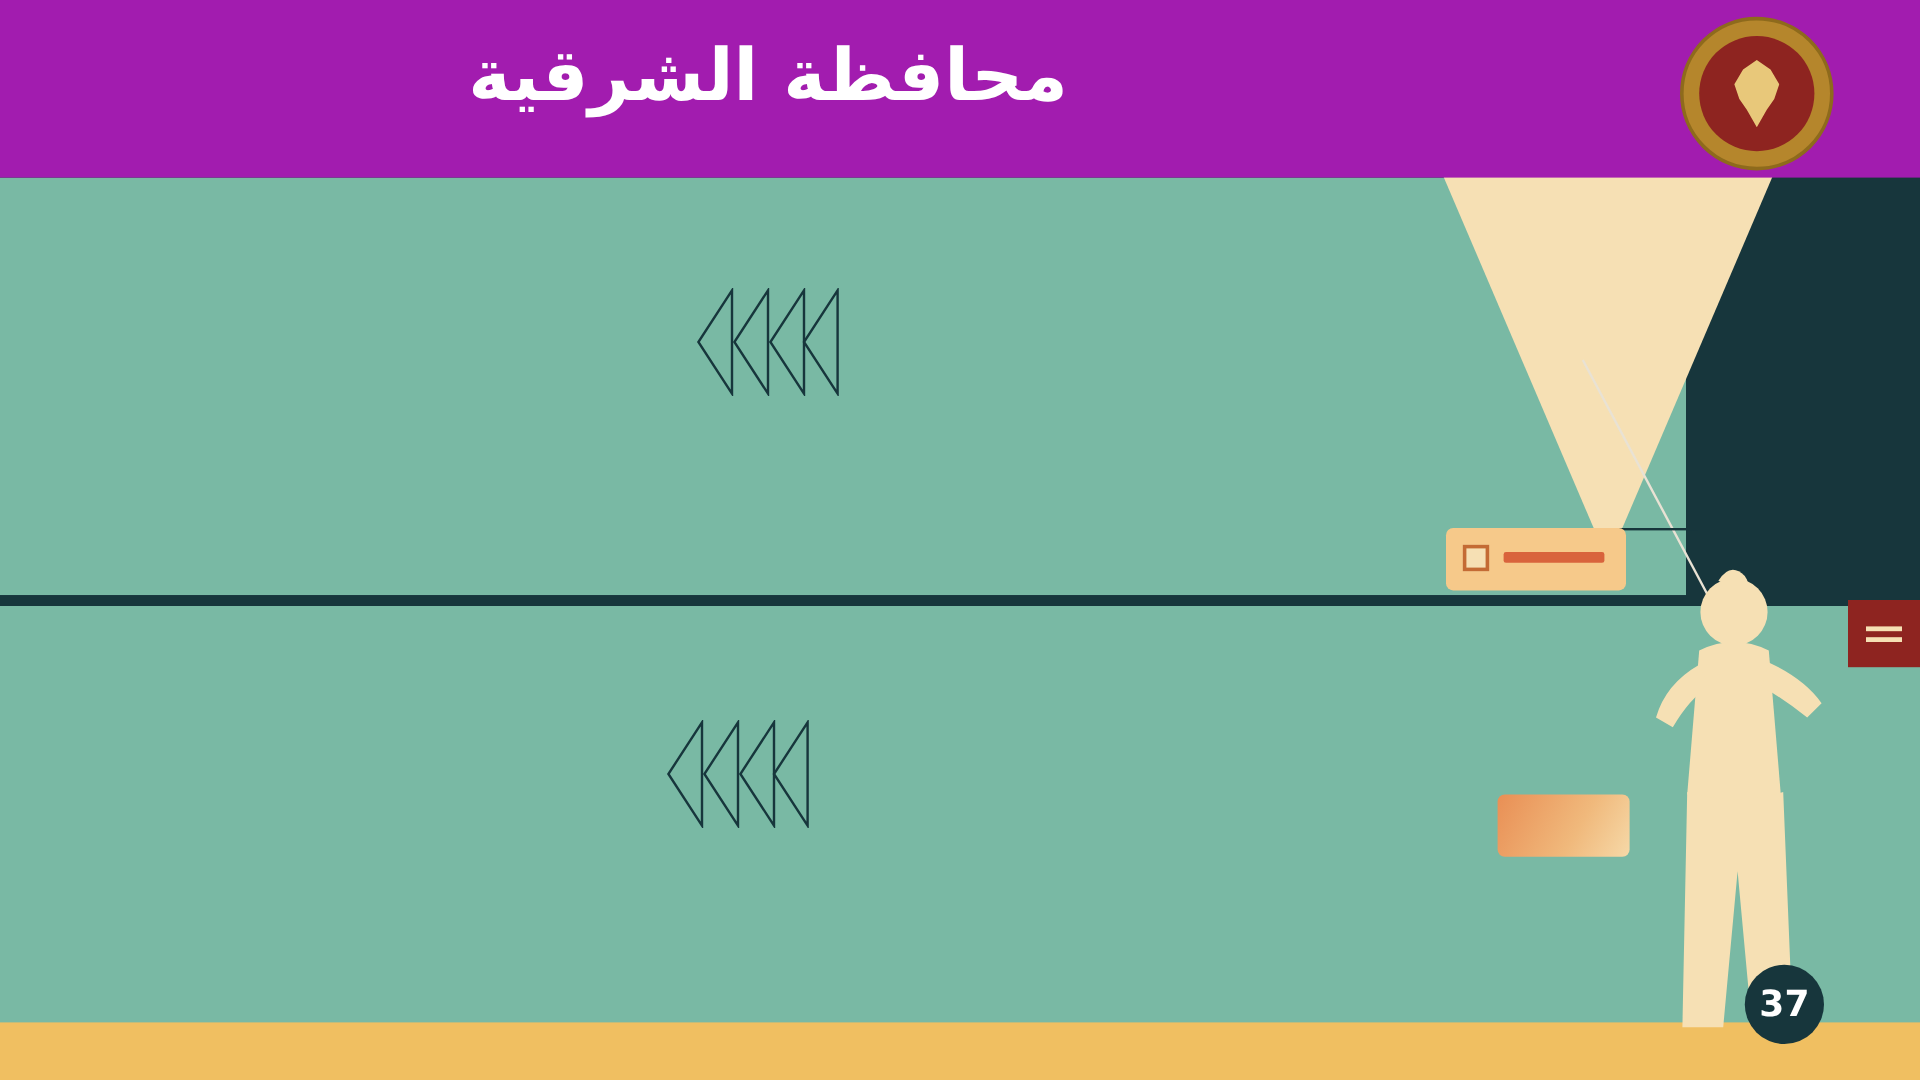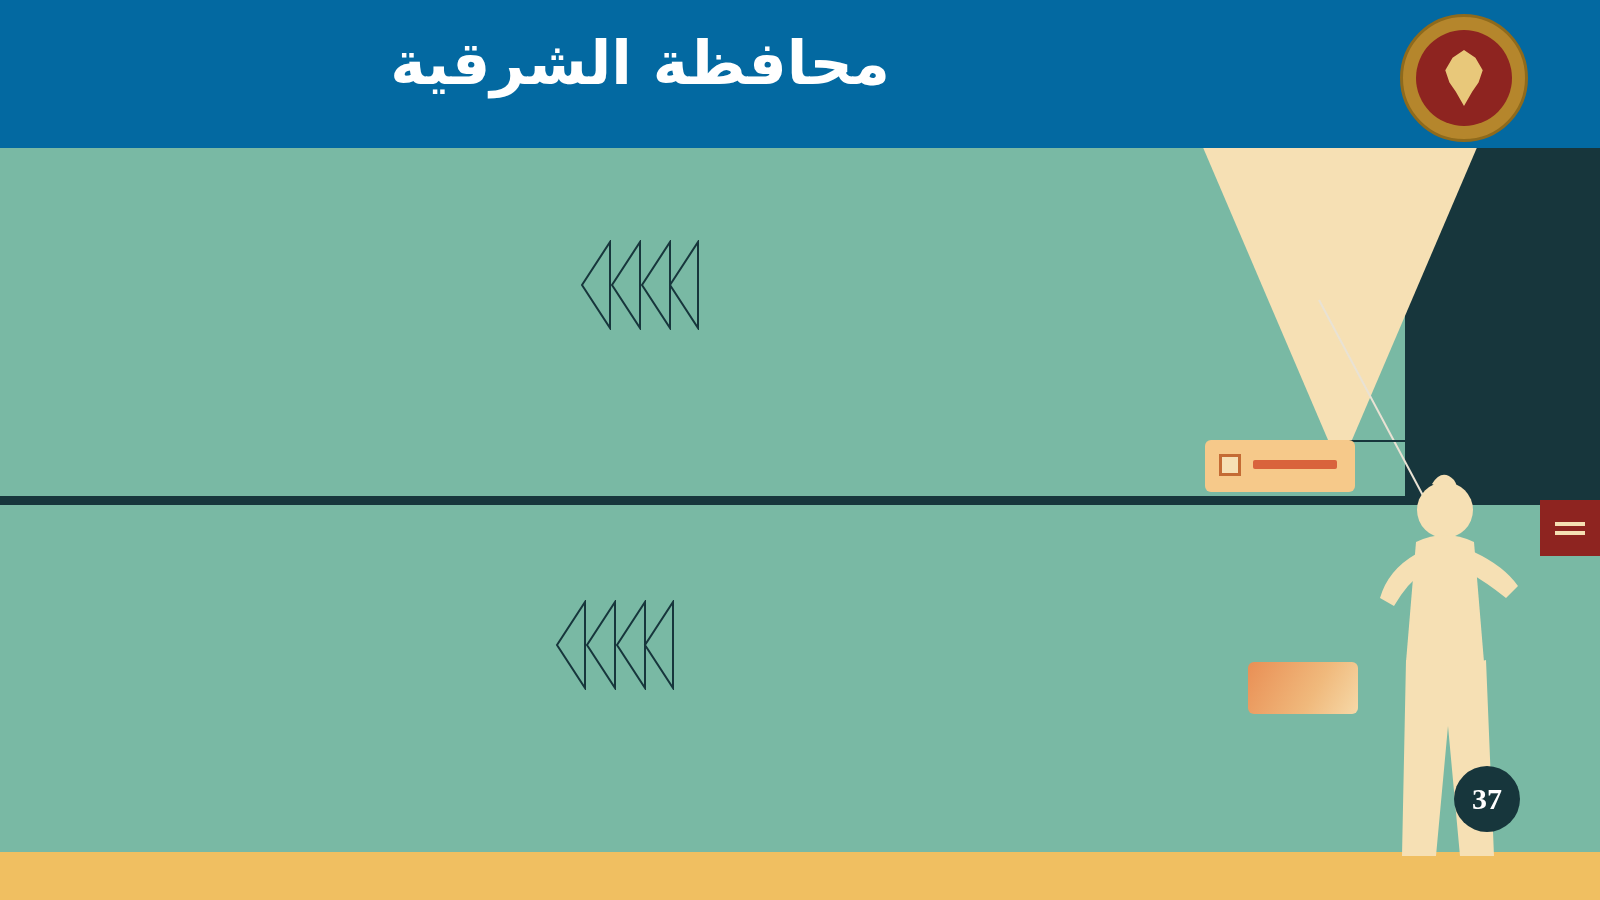--- a/index.html
+++ b/index.html
@@ -14,21 +14,21 @@
     width: 1600px; height: 900px;
     background: #17363c;
     overflow: hidden;
   }
 
   
   .header {
     position: absolute;
     top: 0; left: 0;
     width: 1600px; height: 148px;
-    background: #0369a1;
+    background: #a21caf;
     z-index: 5;
   }
   .header-title {
     position: absolute;
     top: 28px; right: 640px;
     width: 640px;
     text-align: center;
     color: #ffffff;
     font-size: 60px;
     font-weight: bold;
@@ -191,27 +191,27 @@
     width: 60px; height: 56px;
     background: #8e2420;
     display: flex; flex-direction: column; justify-content: center; align-items: center;
     gap: 5px;
   }
   .red-tab span { display: block; width: 30px; height: 4px; background: #f6e0b4; }
 
   .page-badge {
     position: absolute;
     z-index: 9;
-    left: 1454px; top: 766px;
+    left: 1454px; top: 804px;
     width: 66px; height: 66px;
     border-radius: 50%;
     background: #17363c;
     color: #ffffff;
     display: flex; align-items: center; justify-content: center;
-    font-size: 30px; font-weight: bold; font-family: Liberation Serif, serif;
+    font-size: 30px; font-weight: bold;
   }
 
   .thin-line { position: absolute; background: #e9e2d4; z-index: 5; }
 </style>
 </head>
 <body>
 
 <div id="slide">
 
   <div class="panel panel-1"></div>

